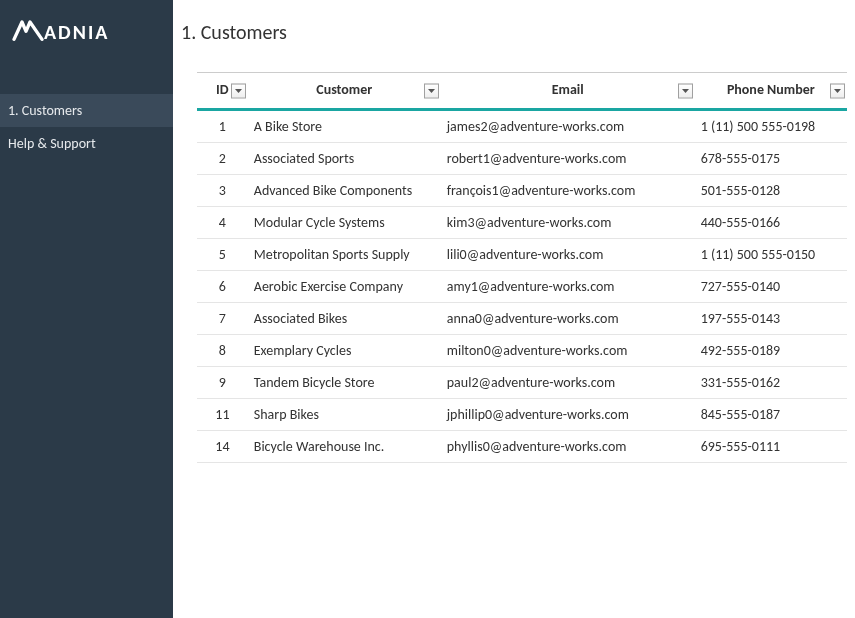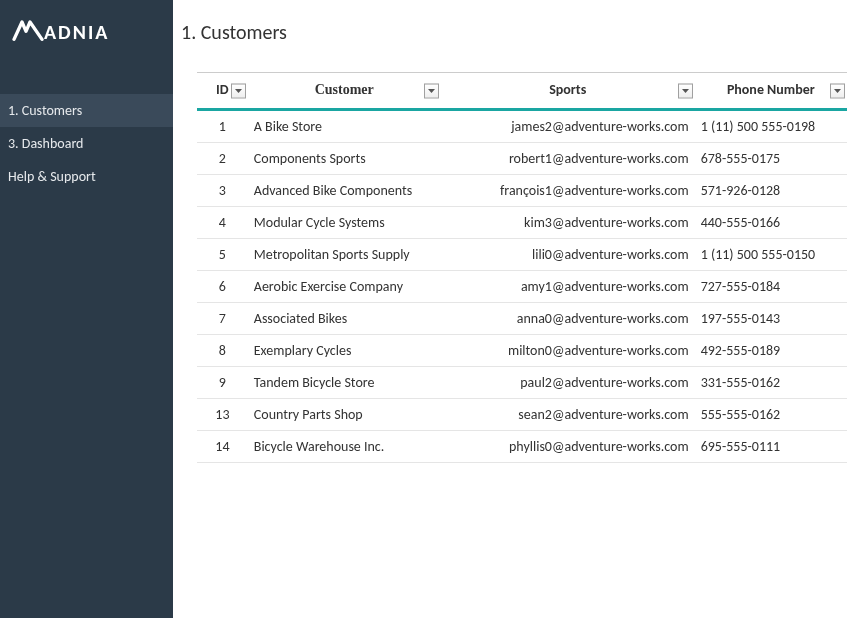--- a/index.html
+++ b/index.html
@@ -93,45 +93,44 @@
   thead th .filter-btn svg { width: 7px; height: 5px; }
 
   tbody td {
     padding: 7px 6px;
     border-bottom: 1px solid #e5e5e5;
     color: #333;
     white-space: nowrap;
   }
   tbody td.id-cell { text-align: center; width: 50px; }
   tbody td.cust-cell { width: 190px; }
-  tbody td.email-cell { width: 250px; text-align: right; }
+  tbody td.email-cell { width: 250px; }
   tbody td.phone-cell { width: 150px; }
 
   th.col-id { width: 50px; }
-  th.col-cust { width: 190px; font-family: Liberation Serif, serif; }
+  th.col-cust { width: 190px; }
   th.col-email { width: 250px; }
   th.col-phone { width: 150px; }
 </style>
 </head>
 <body>
 
 <div class="app">
 
   <aside class="sidebar">
     <div class="brand">
       <span>
         <svg viewBox="0 0 48 32">
           <path d="M3 30 L15 4 L21 18 L27 4 L45 30" stroke="#ffffff" stroke-width="5" fill="none" stroke-linejoin="round" stroke-linecap="round"></path>
         </svg>
       </span>
       <span class="brand-name">ADNIA</span>
     </div>
     <nav class="nav" id="nav">
         <div class="nav-item active">1. Customers</div>
-        <div class="nav-item">3. Dashboard</div>
         <div class="nav-item">Help &amp; Support</div>
       </nav>
   </aside>
 
   <main class="main">
     <div class="header">1. Customers</div>
     <div class="table-wrap">
       <table>
         <thead>
           <tr>
@@ -145,21 +144,21 @@
             </th>
             <th class="col-cust">
               <span>Customer</span>
               <span class="filter-btn">
                 <svg viewBox="0 0 10 6">
                     <path d="M0 0 L5 6 L10 0 Z" fill="#555"></path>
                   </svg>
               </span>
             </th>
             <th class="col-email">
-              <span>Sports</span>
+              <span>Email</span>
               <span class="filter-btn">
                 <svg viewBox="0 0 10 6">
                     <path d="M0 0 L5 6 L10 0 Z" fill="#555"></path>
                   </svg>
               </span>
             </th>
             <th class="col-phone">
               <span>Phone Number</span>
               <span class="filter-btn">
                 <svg viewBox="0 0 10 6">
@@ -171,71 +170,71 @@
         </thead>
         <tbody id="tbody">
             <tr>
               <td class="id-cell">1</td>
               <td class="cust-cell">A Bike Store</td>
               <td class="email-cell">james2@adventure-works.com</td>
               <td class="phone-cell">1 (11) 500 555-0198</td>
             </tr>
             <tr>
               <td class="id-cell">2</td>
-              <td class="cust-cell">Components Sports</td>
+              <td class="cust-cell">Associated Sports</td>
               <td class="email-cell">robert1@adventure-works.com</td>
               <td class="phone-cell">678-555-0175</td>
             </tr>
             <tr>
               <td class="id-cell">3</td>
               <td class="cust-cell">Advanced Bike Components</td>
               <td class="email-cell">françois1@adventure-works.com</td>
-              <td class="phone-cell">571-926-0128</td>
+              <td class="phone-cell">501-555-0128</td>
             </tr>
             <tr>
               <td class="id-cell">4</td>
               <td class="cust-cell">Modular Cycle Systems</td>
               <td class="email-cell">kim3@adventure-works.com</td>
               <td class="phone-cell">440-555-0166</td>
             </tr>
             <tr>
               <td class="id-cell">5</td>
               <td class="cust-cell">Metropolitan Sports Supply</td>
               <td class="email-cell">lili0@adventure-works.com</td>
               <td class="phone-cell">1 (11) 500 555-0150</td>
             </tr>
             <tr>
               <td class="id-cell">6</td>
               <td class="cust-cell">Aerobic Exercise Company</td>
               <td class="email-cell">amy1@adventure-works.com</td>
-              <td class="phone-cell">727-555-0184</td>
+              <td class="phone-cell">727-555-0140</td>
             </tr>
             <tr>
               <td class="id-cell">7</td>
               <td class="cust-cell">Associated Bikes</td>
               <td class="email-cell">anna0@adventure-works.com</td>
               <td class="phone-cell">197-555-0143</td>
             </tr>
             <tr>
               <td class="id-cell">8</td>
               <td class="cust-cell">Exemplary Cycles</td>
               <td class="email-cell">milton0@adventure-works.com</td>
               <td class="phone-cell">492-555-0189</td>
             </tr>
             <tr>
               <td class="id-cell">9</td>
               <td class="cust-cell">Tandem Bicycle Store</td>
               <td class="email-cell">paul2@adventure-works.com</td>
               <td class="phone-cell">331-555-0162</td>
             </tr>
             <tr>
-              <td class="id-cell">13</td>
-              <td class="cust-cell">Country Parts Shop</td>
-              <td class="email-cell">sean2@adventure-works.com</td>
-              <td class="phone-cell">555-555-0162</td>
+              <td class="id-cell">11</td>
+              <td class="cust-cell">Sharp Bikes</td>
+              <td class="email-cell">jphillip0@adventure-works.com</td>
+              <td class="phone-cell">845-555-0187</td>
             </tr>
             <tr>
               <td class="id-cell">14</td>
               <td class="cust-cell">Bicycle Warehouse Inc.</td>
               <td class="email-cell">phyllis0@adventure-works.com</td>
               <td class="phone-cell">695-555-0111</td>
             </tr>
           </tbody>
       </table>
     </div>

